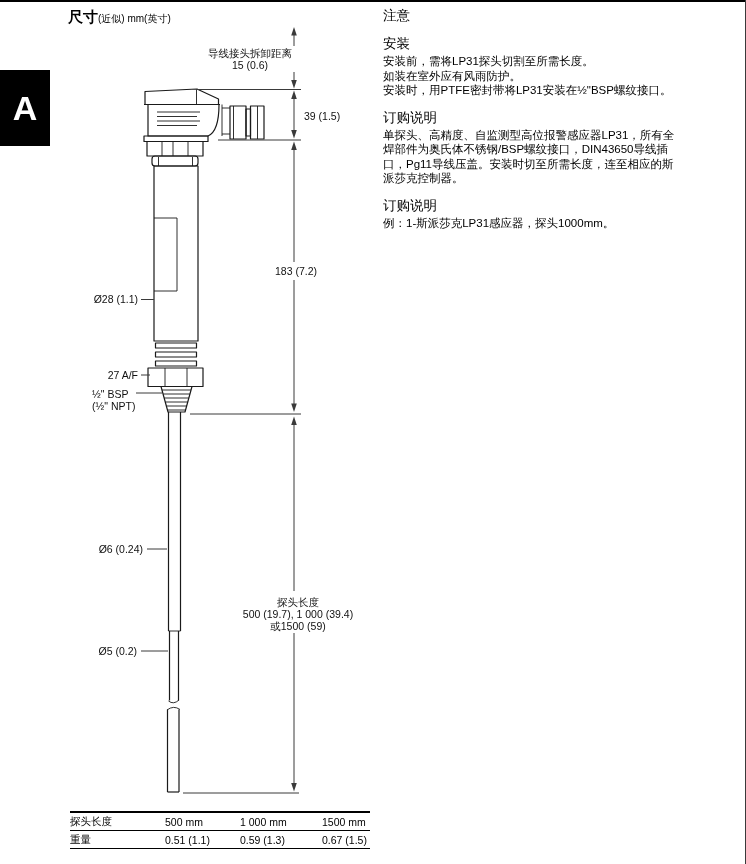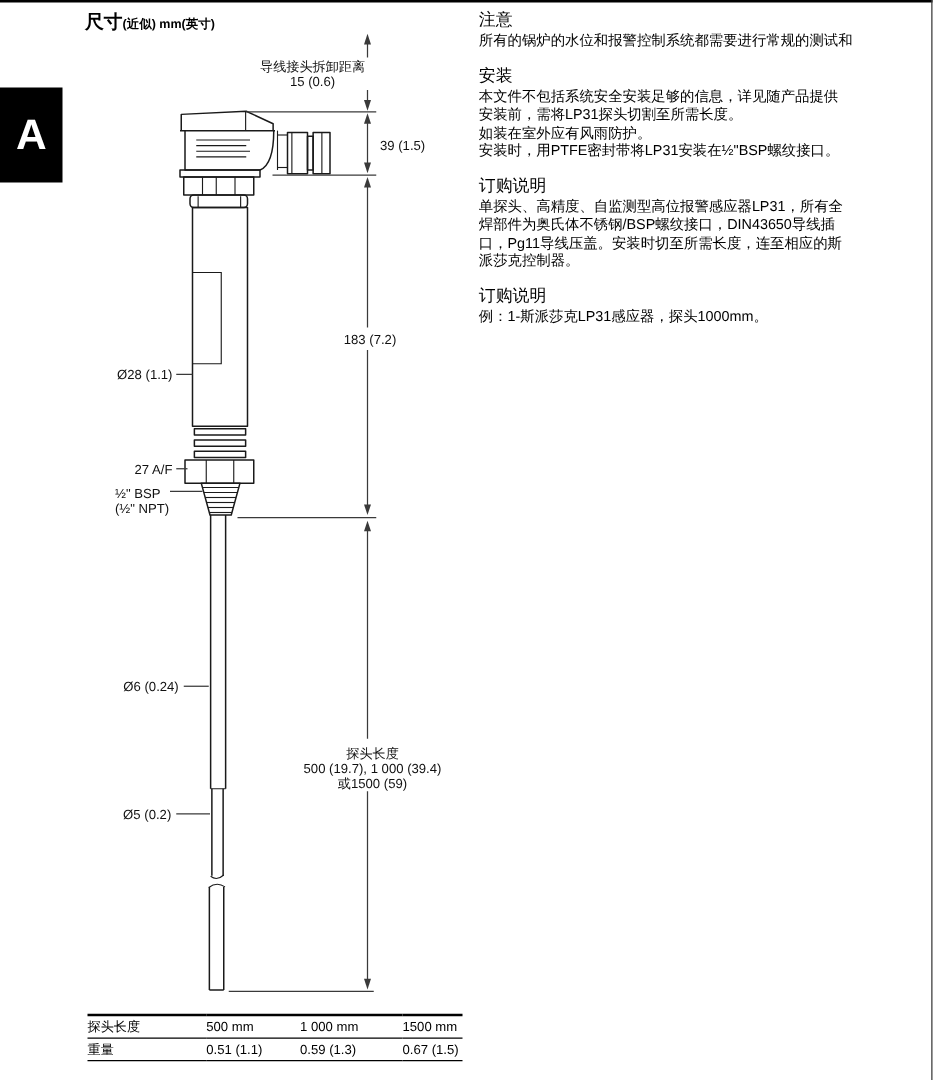--- a/index.html
+++ b/index.html
@@ -5,21 +5,21 @@
   html,body{margin:0;padding:0;}
   body{
     width:746px;height:864px;position:relative;background:#fff;
     font-family:"Liberation Sans","DejaVu Sans",sans-serif;color:#000;
     overflow:hidden;
   }
   .top-border{position:absolute;left:0;top:0;width:746px;height:2px;background:#000;}
   .right-border{position:absolute;right:0;top:0;width:1px;height:864px;background:#3a3a3a;}
 
   .page-title{position:absolute;left:68px;top:8px;font-weight:bold;font-size:15px;white-space:nowrap;}
-  .page-title .small{font-size:10px;font-weight:bold;}
+  .page-title .small{font-size:10px;font-weight:normal;}
 
   .a-tab{
     position:absolute;left:0;top:70px;width:50px;height:76px;background:#000;
     color:#fff;font-size:34px;font-weight:bold;
     display:flex;align-items:center;justify-content:center;
   }
 
   .drawing-svg{position:absolute;left:0;top:0;}
 
   .right-col{position:absolute;left:383px;top:8px;width:356px;}
@@ -165,26 +165,24 @@
     <text x="137" y="655" text-anchor="end">Ø5 (0.2)</text>
     <text x="298" y="606" text-anchor="middle">探头长度</text>
     <text x="298" y="618" text-anchor="middle">500 (19.7), 1 000 (39.4)</text>
     <text x="298" y="630" text-anchor="middle">或1500 (59)</text>
   </g>
 </svg>
 
 <div class="right-col">
   <h3>注意</h3>
   <div class="para">
-      <div class="ln">所有的锅炉的水位和报警控制系统都需要进行常规的测试和</div>
     </div>
 
   <h3>安装</h3>
   <div class="para">
-      <div class="ln">本文件不包括系统安全安装足够的信息，详见随产品提供</div>
       <div class="ln">安装前，需将LP31探头切割至所需长度。</div>
       <div class="ln">如装在室外应有风雨防护。</div>
       <div class="ln">安装时，用PTFE密封带将LP31安装在½"BSP螺纹接口。</div>
     </div>
 
   <h3>订购说明</h3>
   <div class="para">
       <div class="ln">单探头、高精度、自监测型高位报警感应器LP31，所有全</div>
       <div class="ln">焊部件为奥氏体不锈钢/BSP螺纹接口，DIN43650导线插</div>
       <div class="ln">口，Pg11导线压盖。安装时切至所需长度，连至相应的斯</div>

